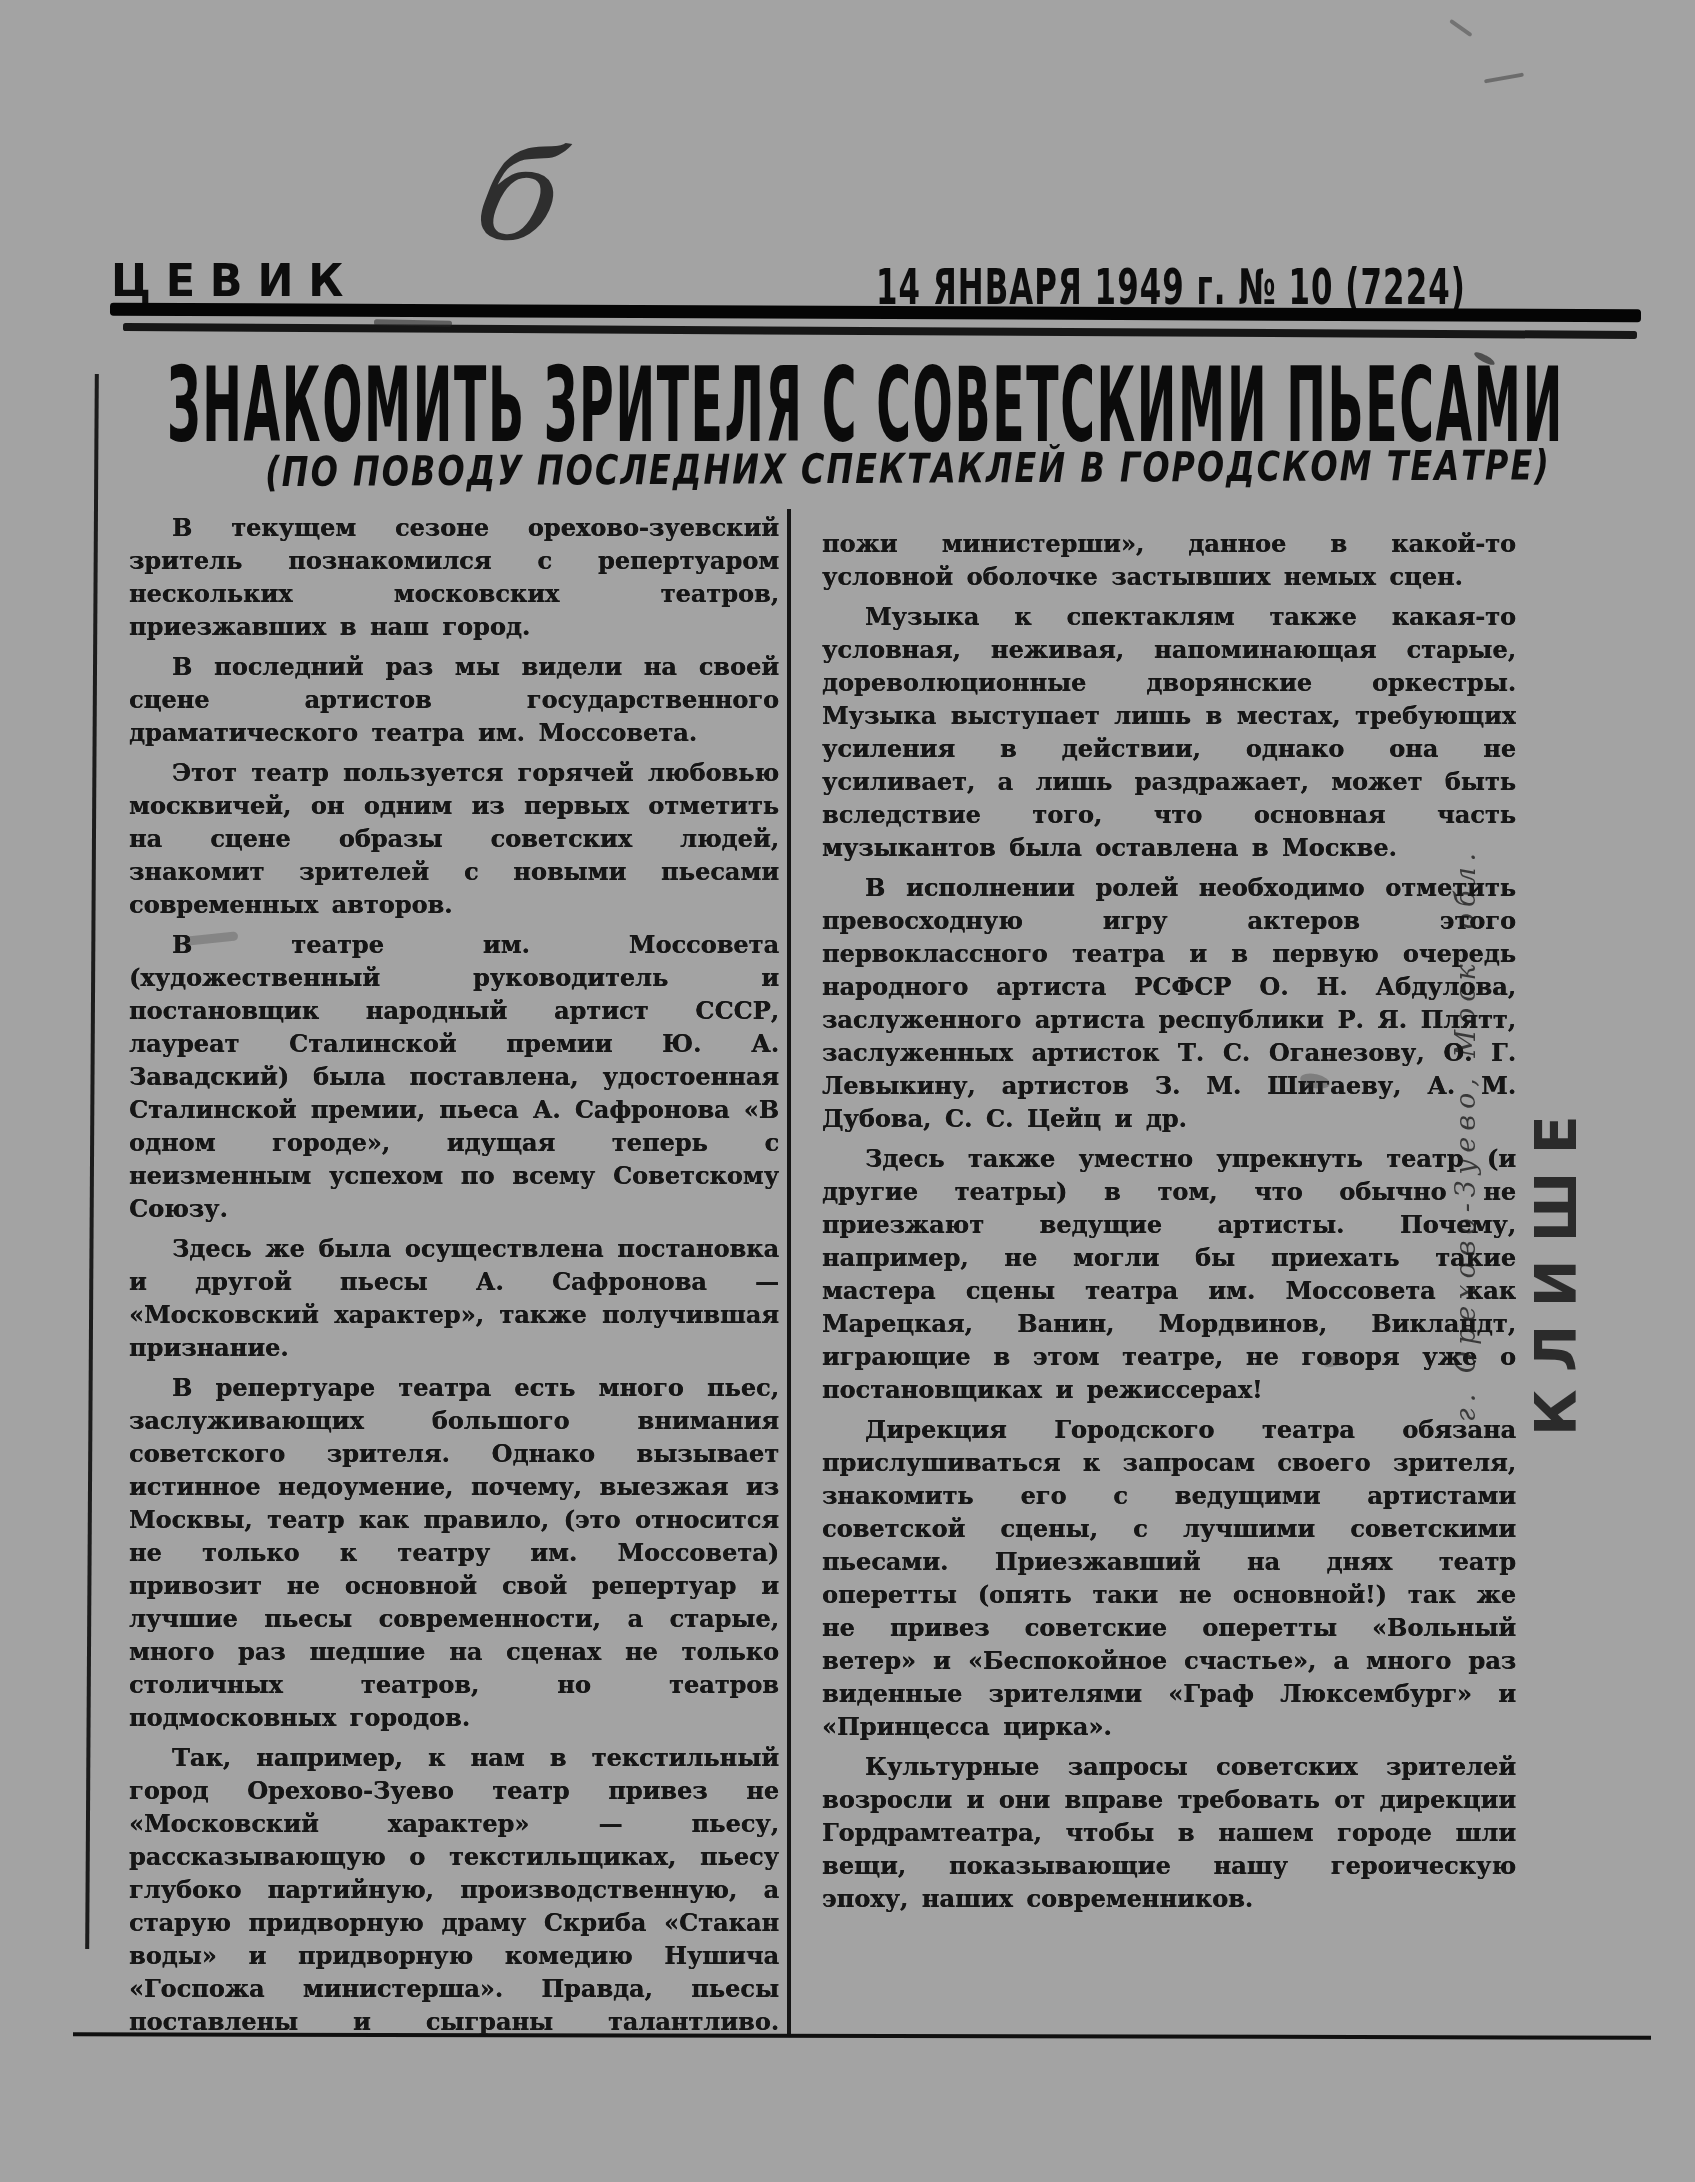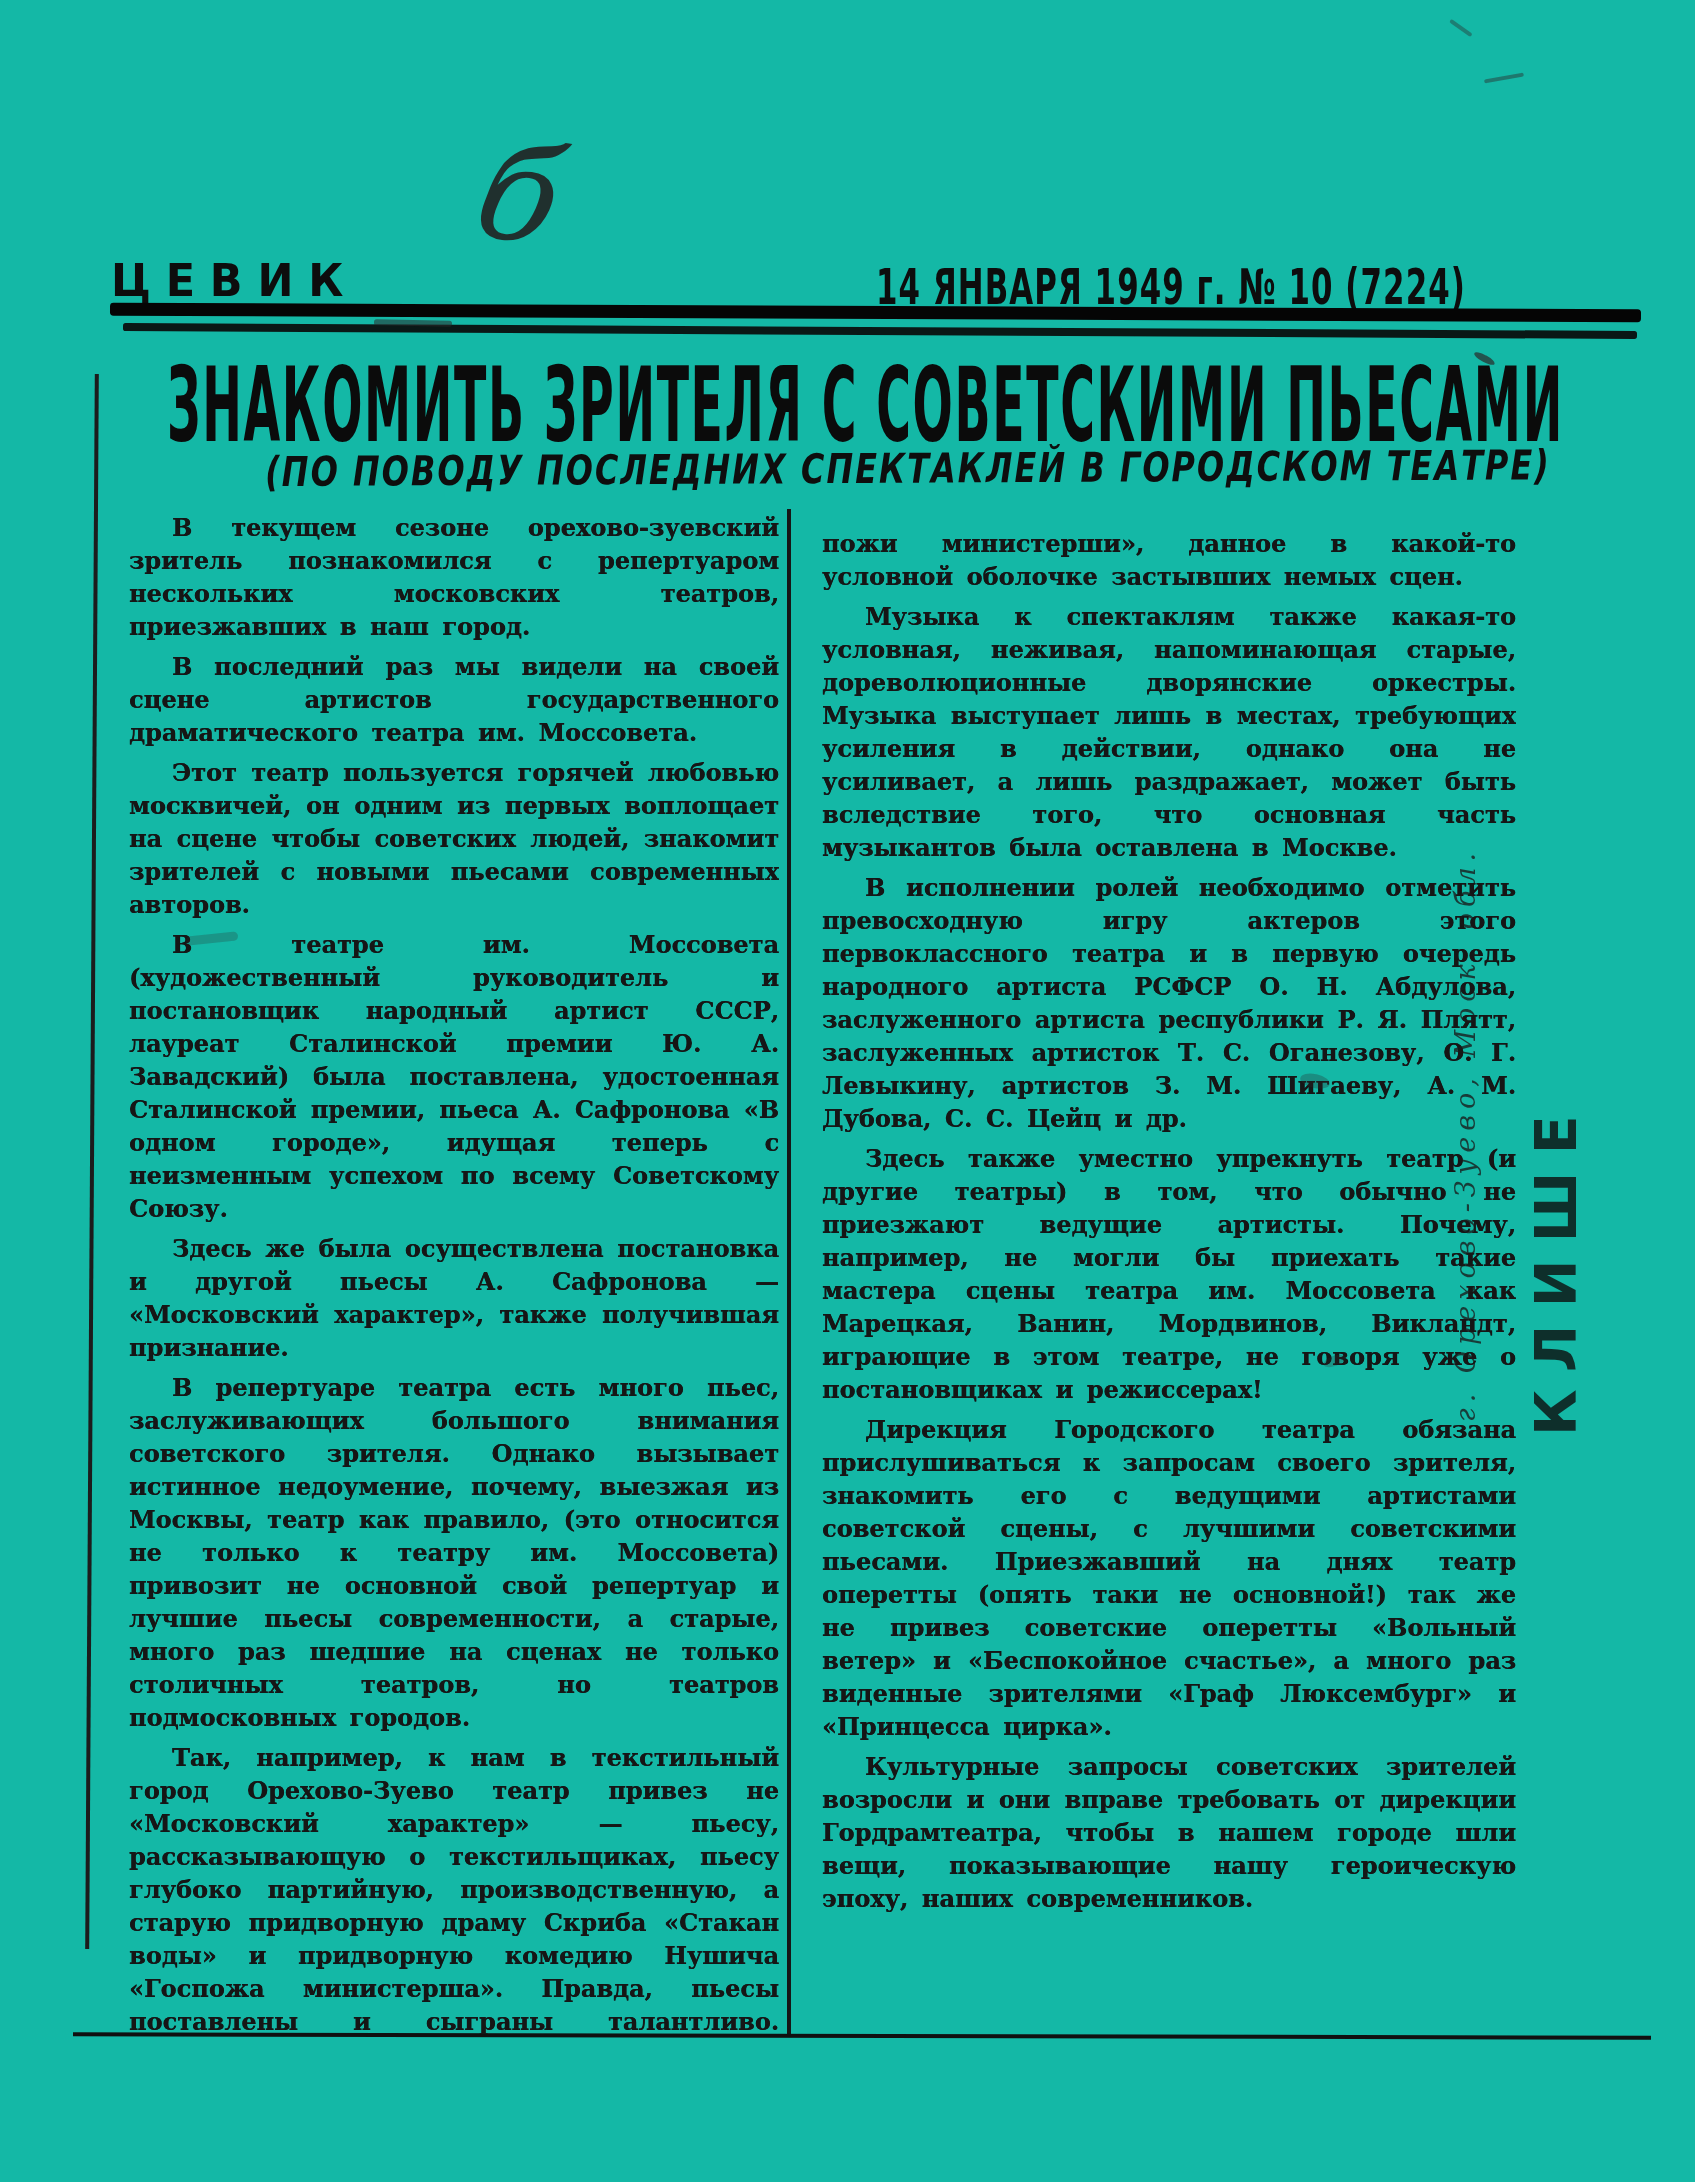--- a/index.html
+++ b/index.html
@@ -1,19 +1,19 @@
 <!DOCTYPE html>
 <html style="font-size:14px"><head>
 <meta charset="utf-8">
 <style>
   html,body{margin:0;padding:0;background:#e8e8e4;}
   .page{
     position:relative;
     width:1696px;height:2182px;
-    background:#14b8a6;
+    background:#a3a3a3;
     overflow:hidden;
     font-family:"DejaVu Serif", serif;
     color:#151515;
   }
   
   .masthead-fragment{
     position:absolute;left:111px;top:254px;
     font-family:"DejaVu Sans", sans-serif;
     font-weight:bold;font-size:43px;letter-spacing:14.8px;
     transform:scale(1,1.05);transform-origin:left top;
@@ -105,21 +105,21 @@
   <div class="headline">ЗНАКОМИТЬ ЗРИТЕЛЯ С СОВЕТСКИМИ ПЬЕСАМИ</div>
   <div class="subhead">(ПО ПОВОДУ ПОСЛЕДНИХ СПЕКТАКЛЕЙ В ГОРОДСКОМ ТЕАТРЕ)</div>
 
   <div class="left-border"></div>
   <div class="col-divider"></div>
   <div class="bottom-rule"></div>
 
   <div class="col col-left">
     <p>В текущем сезоне орехово-зуевский зритель познакомился с репертуаром нескольких московских театров, приезжавших в наш город.</p>
     <p>В последний раз мы видели на своей сцене артистов государственного драматического театра им. Моссовета.</p>
-    <p>Этот театр пользуется горячей любовью москвичей, он одним из первых воплощает на сцене чтобы советских людей, знакомит зрителей с новыми пьесами современных авторов.</p>
+    <p>Этот театр пользуется горячей любовью москвичей, он одним из первых отметить на сцене образы советских людей, знакомит зрителей с новыми пьесами современных авторов.</p>
     <p>В театре им. Моссовета (художественный руководитель и постановщик народный артист СССР, лауреат Сталинской премии Ю. А. Завадский) была поставлена, удостоенная Сталинской премии, пьеса А. Сафронова «В одном городе», идущая теперь с неизменным успехом по всему Советскому Союзу.</p>
     <p>Здесь же была осуществлена постановка и другой пьесы А. Сафронова — «Московский характер», также получившая признание.</p>
     <p>В репертуаре театра есть много пьес, заслуживающих большого внимания советского зрителя. Однако вызывает истинное недоумение, почему, выезжая из Москвы, театр как правило, (это относится не только к театру им. Моссовета) привозит не основной свой репертуар и лучшие пьесы современности, а старые, много раз шедшие на сценах не только столичных театров, но театров подмосковных городов.</p>
     <p>Так, например, к нам в текстильный город Орехово-Зуево театр привез не «Московский характер» — пьесу, рассказывающую о текстильщиках, пьесу глубоко партийную, производственную, а старую придворную драму Скриба «Стакан воды» и придворную комедию Нушича «Госпожа министерша». Правда, пьесы поставлены и сыграны талантливо. Вызывает лишь возражение излишне подчеркнутое исполнение «Гос-</p>
   </div>
 
   <div class="col col-right">
     <p style="text-indent:0;margin-top:16px;">пожи министерши», данное в какой-то условной оболочке застывших немых сцен.</p>
     <p>Музыка к спектаклям также какая-то условная, неживая, напоминающая старые, дореволюционные дворянские оркестры. Музыка выступает лишь в местах, требующих усиления в действии, однако она не усиливает, а лишь раздражает, может быть вследствие того, что основная часть музыкантов была оставлена в Москве.</p>
     <p>В исполнении ролей необходимо отметить превосходную игру актеров этого первоклассного театра и в первую очередь народного артиста РСФСР О. Н. Абдулова, заслуженного артиста республики Р. Я. Плятт, заслуженных артисток Т. С. Оганезову, О. Г. Левыкину, артистов З. М. Шигаеву, А. М. Дубова, С. С. Цейц и др.</p>

